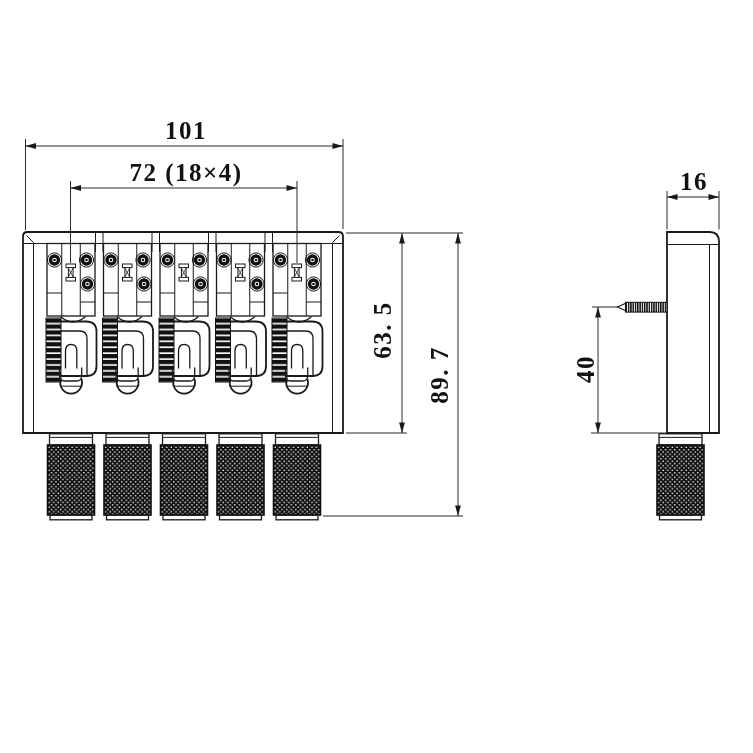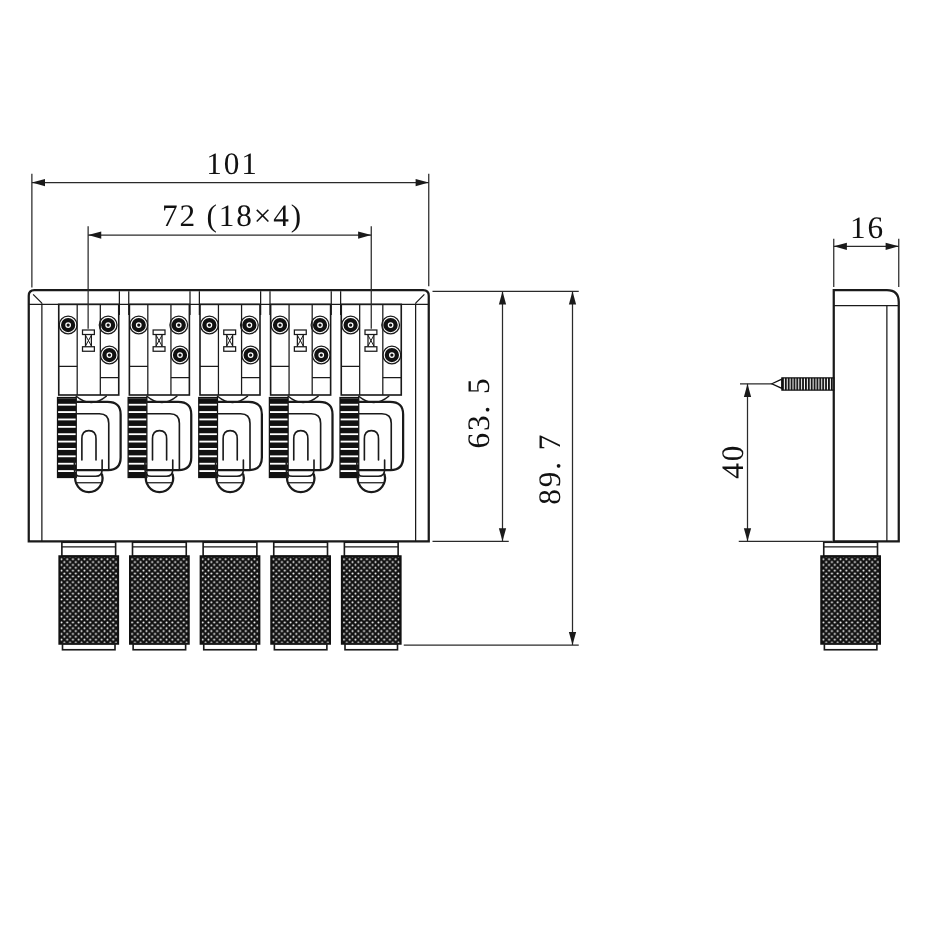--- a/index.html
+++ b/index.html
@@ -1,16 +1,16 @@
 <!DOCTYPE html>
 <html><head>
 <meta charset="utf-8">
 <style>
   html,body{margin:0;padding:0;background:#fff;}
-  .stage{width:753px;height:753px;background:#fff;position:relative;overflow:hidden;}
+  .stage{width:753px;height:753px;background:#fff;position:relative;overflow:hidden;font-weight:bold;}
   svg{display:block;}
   
   .ol{stroke:#1a1a1a;stroke-width:1.8;fill:none;stroke-linecap:round;}
   .ml{stroke:#1a1a1a;stroke-width:1.3;fill:none;stroke-linecap:round;}
   .tl{stroke:#1a1a1a;stroke-width:1;fill:none;}
   .dim{stroke:#2a2a2a;stroke-width:1;fill:none;}
   .arr{fill:#1a1a1a;stroke:none;}
   .blk{fill:#111;stroke:none;}
   text.dimtxt{font-family:"Liberation Serif","DejaVu Serif",serif;font-size:25px;fill:#111;letter-spacing:1.5px;}
 </style>

